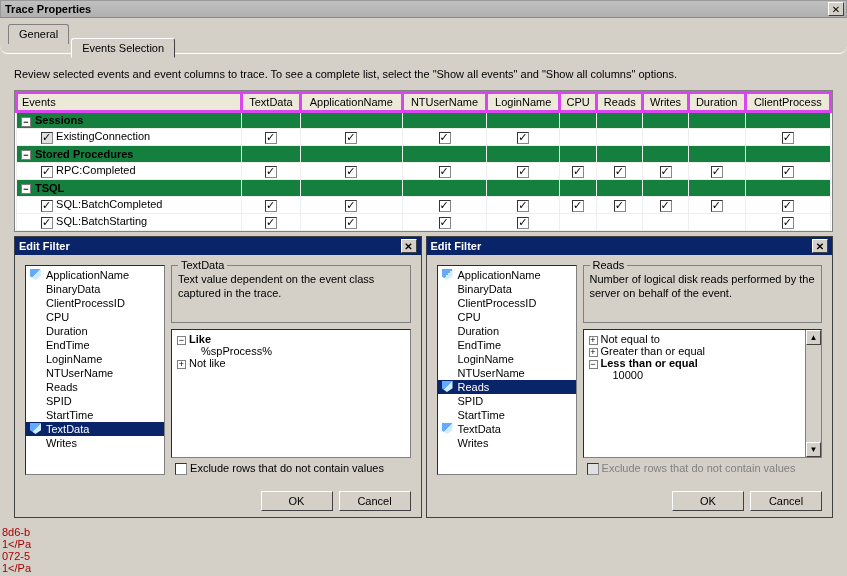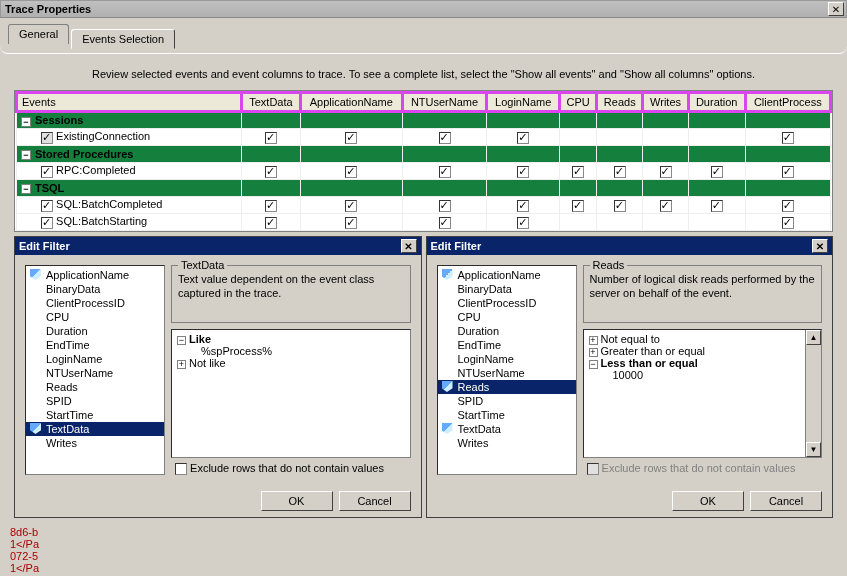--- a/index.html
+++ b/index.html
@@ -4,24 +4,24 @@
 <style>
 * { box-sizing: border-box; font-family: "Tahoma", "Segoe UI", sans-serif; font-size: 11px; }
 body { margin: 0; padding: 0; background: #d4d0c8; width: 847px; height: 576px; position: relative; overflow: hidden; }
 
 .titlebar { background: linear-gradient(#c0c0c0,#b0b0b0); height: 18px; display:flex; align-items:center; padding:0 2px; border:1px solid #999; border-bottom:1px solid #888;}
 .titlebar .title { font-weight:bold; color:#000; flex:1; padding-left:2px; }
 .titlebar .xbtn { width:16px; height:14px; background:#d4d0c8; border:1px solid #fff; border-right-color:#404040; border-bottom-color:#404040; display:flex; align-items:center; justify-content:center; font-size:10px; font-family:Arial; cursor:pointer;}
 
 .tabs-row { display:flex; padding: 6px 8px 9px 8px; border-bottom:1px solid #fff;border-radius:8px; }
 .tab { padding:3px 10px; background:#d4d0c8; border:1px solid #808080; border-bottom:none; margin-right:2px; border-top-left-radius:3px; border-top-right-radius:3px; cursor:pointer;}
-.tab.active { background:#d4d0c8; border-bottom:1px solid #d4d0c8; position:relative; top:5px; border-color:#fff #404040 #d4d0c8 #fff;}
+.tab.active { background:#d4d0c8; border-bottom:1px solid #d4d0c8; position:relative; top:14px; border-color:#fff #404040 #d4d0c8 #fff;}
 
 .main-area { padding:10px 14px; }
-.instr { margin:4px 0 10px 0; color:#000;text-align:center;}
+.instr { margin:4px 0 10px 0; color:#000;}
 
 .grid-wrap { border:1px solid #808080; background:#fff; }
 table.grid { border-collapse:collapse; width:100%; background:#fff; }
 table.grid th { background:#ece9d8; border:3px solid #d946ef; padding:2px 4px; font-weight:normal; text-align:center; height:18px; white-space:nowrap;}
 table.grid th.ev { text-align:left; padding-left:4px; width:225px;}
 table.grid td { border:1px solid #eee; padding:1px 4px; text-align:center; height:17px; }
 table.grid td.ev { text-align:left; }
 table.grid td.cat { font-weight:bold; background:#15803d;}
 table.grid td.ev .tree { display:inline-block; width:10px; height:10px; border:1px solid #808080; text-align:center; line-height:8px; font-size:9px; margin-right:4px; background:#fff; vertical-align:middle;}
 table.grid td.ev .indent { display:inline-block; width:20px; }
@@ -49,21 +49,21 @@
 .ef-tree .tnode .box { display:inline-block;width:9px;height:9px;border:1px solid #808080;text-align:center;line-height:7px;font-size:9px;margin-right:3px;background:#fff;}
 .ef-tree .tnode.child { padding-left:26px;}
 .ef-tree .scroll { position:absolute; right:0; top:0; bottom:0; width:16px; background:#d4d0c8; border-left:1px solid #808080;}
 .ef-tree .scroll .sbtn { height:15px;background:#d4d0c8;border:1px solid #fff;border-right-color:#404040;border-bottom-color:#404040;font-size:8px;text-align:center;line-height:13px;}
 .ef-tree .scroll .sbtn.dn{position:absolute;bottom:0;left:0;right:0;}
 .ef-ck { margin-top:4px; margin-left:4px; }
 .ef-ck.disabled { color:#808080; }
 .ef-btns { display:flex; justify-content:flex-end; gap:6px; padding:6px 10px;}
 .btn { min-width:72px; padding:3px 10px; background:#d4d0c8; border:1px solid #fff; border-right-color:#404040; border-bottom-color:#404040; cursor:pointer; text-align:center;}
 
-.bgtxt { position:absolute; left:8px; bottom:0; font-family:monospace; font-size:10px; color:#a33; line-height:1.1; z-index:-1; padding:2px;} .red{color:#a00;}
+.bgtxt { position:absolute; left:0; bottom:0; font-family:monospace; font-size:10px; color:#a33; line-height:1.1; z-index:-1; padding:2px;} .red{color:#a00;}
 </style>
 </head>
 <body>
 
 <div class="bgtxt">
 <span class="red">8d6-b</span><br>
 <span class="red">1&lt;/Pa</span><br>
 <span class="red">072-5</span><br>
 <span class="red">1&lt;/Pa</span>
 </div>

